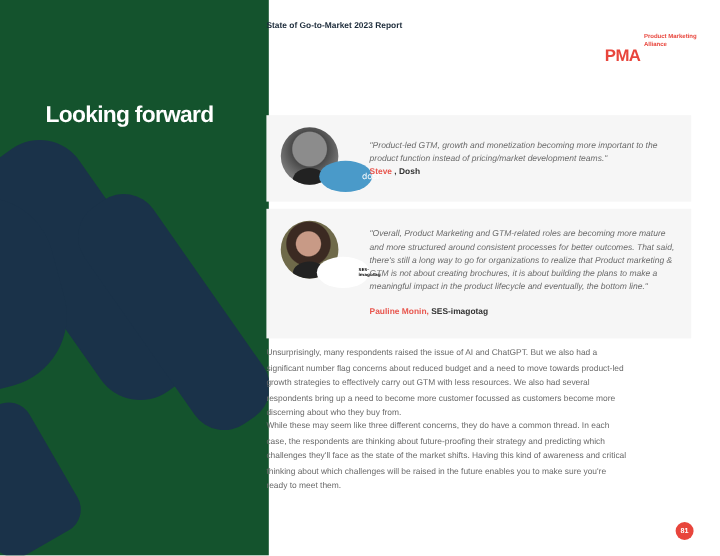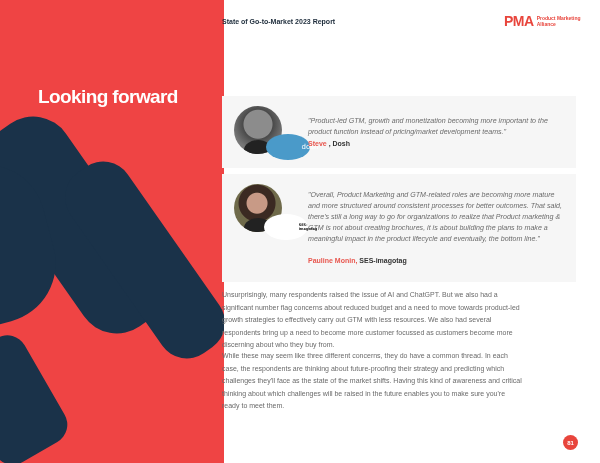--- a/index.html
+++ b/index.html
@@ -1,21 +1,21 @@
 <!DOCTYPE html>
 <html><head>
   <meta charset="utf-8">
   <style>
     * { box-sizing: border-box; margin: 0; padding: 0; }
     html, body { width: 600px; height: 463px; overflow: hidden; background: #ffffff; }
     body { position: relative; font-family: "DejaVu Sans", sans-serif; }
 
     .left-panel {
       position: absolute; left: 0; top: 0; width: 224px; height: 463px;
-      background: #ef4444; overflow: hidden;
+      background: #14532d; overflow: hidden;
     }
     .shape { position: absolute; background: #1a3249; }
     .shape-a { left: 30px; top: 105px; width: 90px; height: 240px; transform: rotate(-35deg); border-radius: 40px; }
     .shape-b { left: 110px; top: 150px; width: 70px; height: 220px; transform: rotate(-35deg); border-radius: 30px; }
     .shape-c { left: -40px; top: 160px; width: 90px; height: 160px; border-radius: 0 60px 60px 0; transform: rotate(-15deg); }
     .shape-d { left: -30px; top: 340px; width: 80px; height: 120px; transform: rotate(-30deg); border-radius: 20px; }
 
     .page-heading {
       position: absolute; left: 38px; top: 86px;
       color: #ffffff; font-family: "Liberation Sans", sans-serif;
@@ -24,21 +24,21 @@
 
     .report-title {
       position: absolute; left: 222px; top: 18px;
       font-family: "Liberation Sans", sans-serif; font-weight: bold;
       font-size: 7px; color: #1c2b3a;
     }
 
     .logo { position: absolute; left: 504px; top: 14px; display: flex; align-items: center; gap: 3px; }
     .logo-mark {
       color: #e8453c; font-family: "Liberation Sans", sans-serif;
-      font-weight: bold; font-size: 14px; letter-spacing: -0.5px; line-height: 1;
+      font-weight: bold; font-size: 14px; letter-spacing: -0.5px; line-height: 1; margin-top: 25px;
     }
     .logo-text {
       color: #e8453c; font-family: "Liberation Sans", sans-serif;
       font-weight: bold; font-size: 5px; line-height: 6px;
     }
 
     .quote-card {
       position: absolute; left: 222px; width: 354px;
       background: #f6f6f6;
     }

